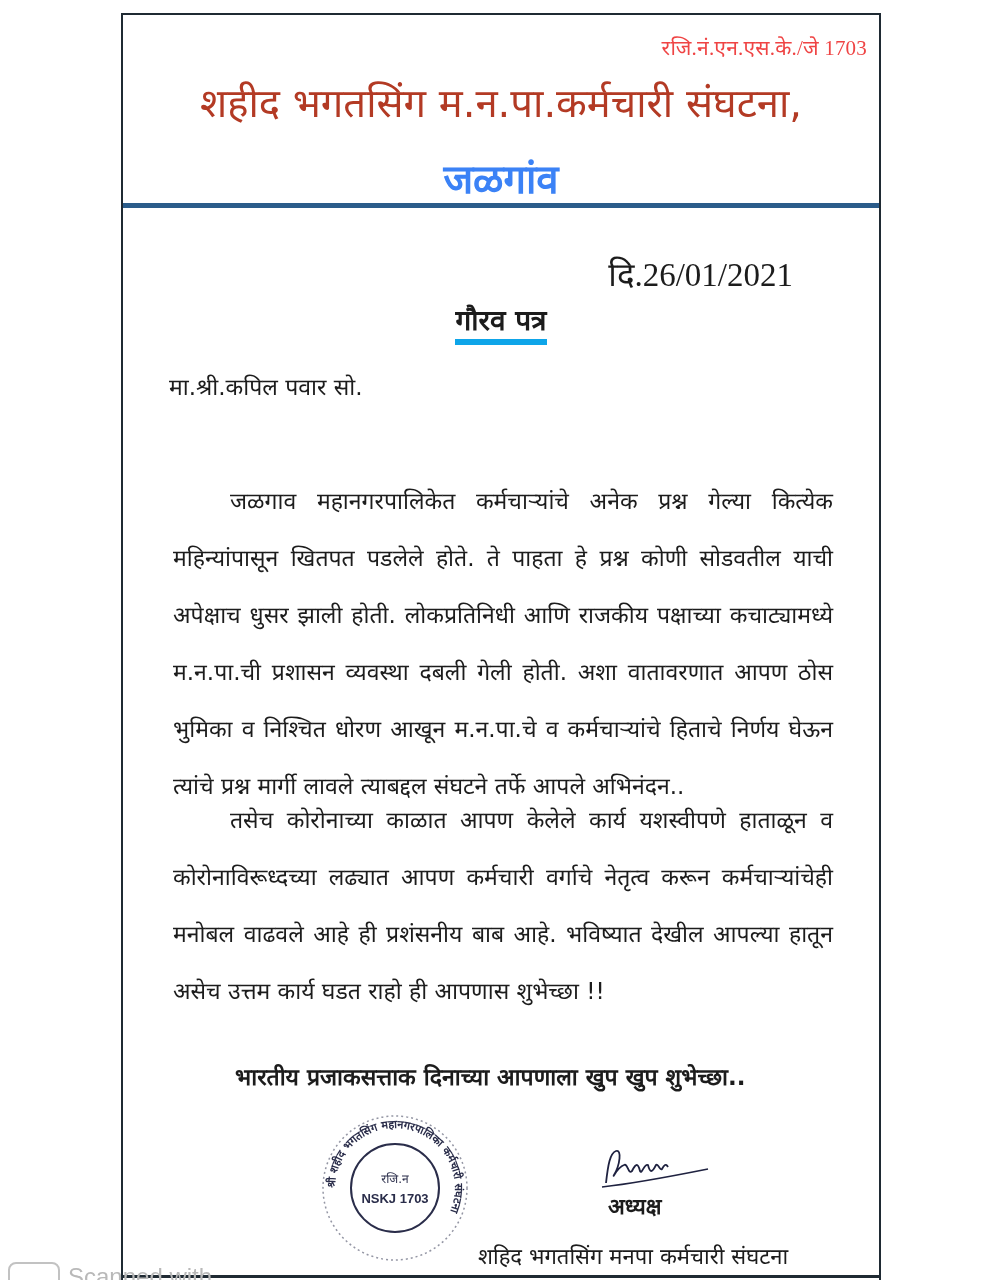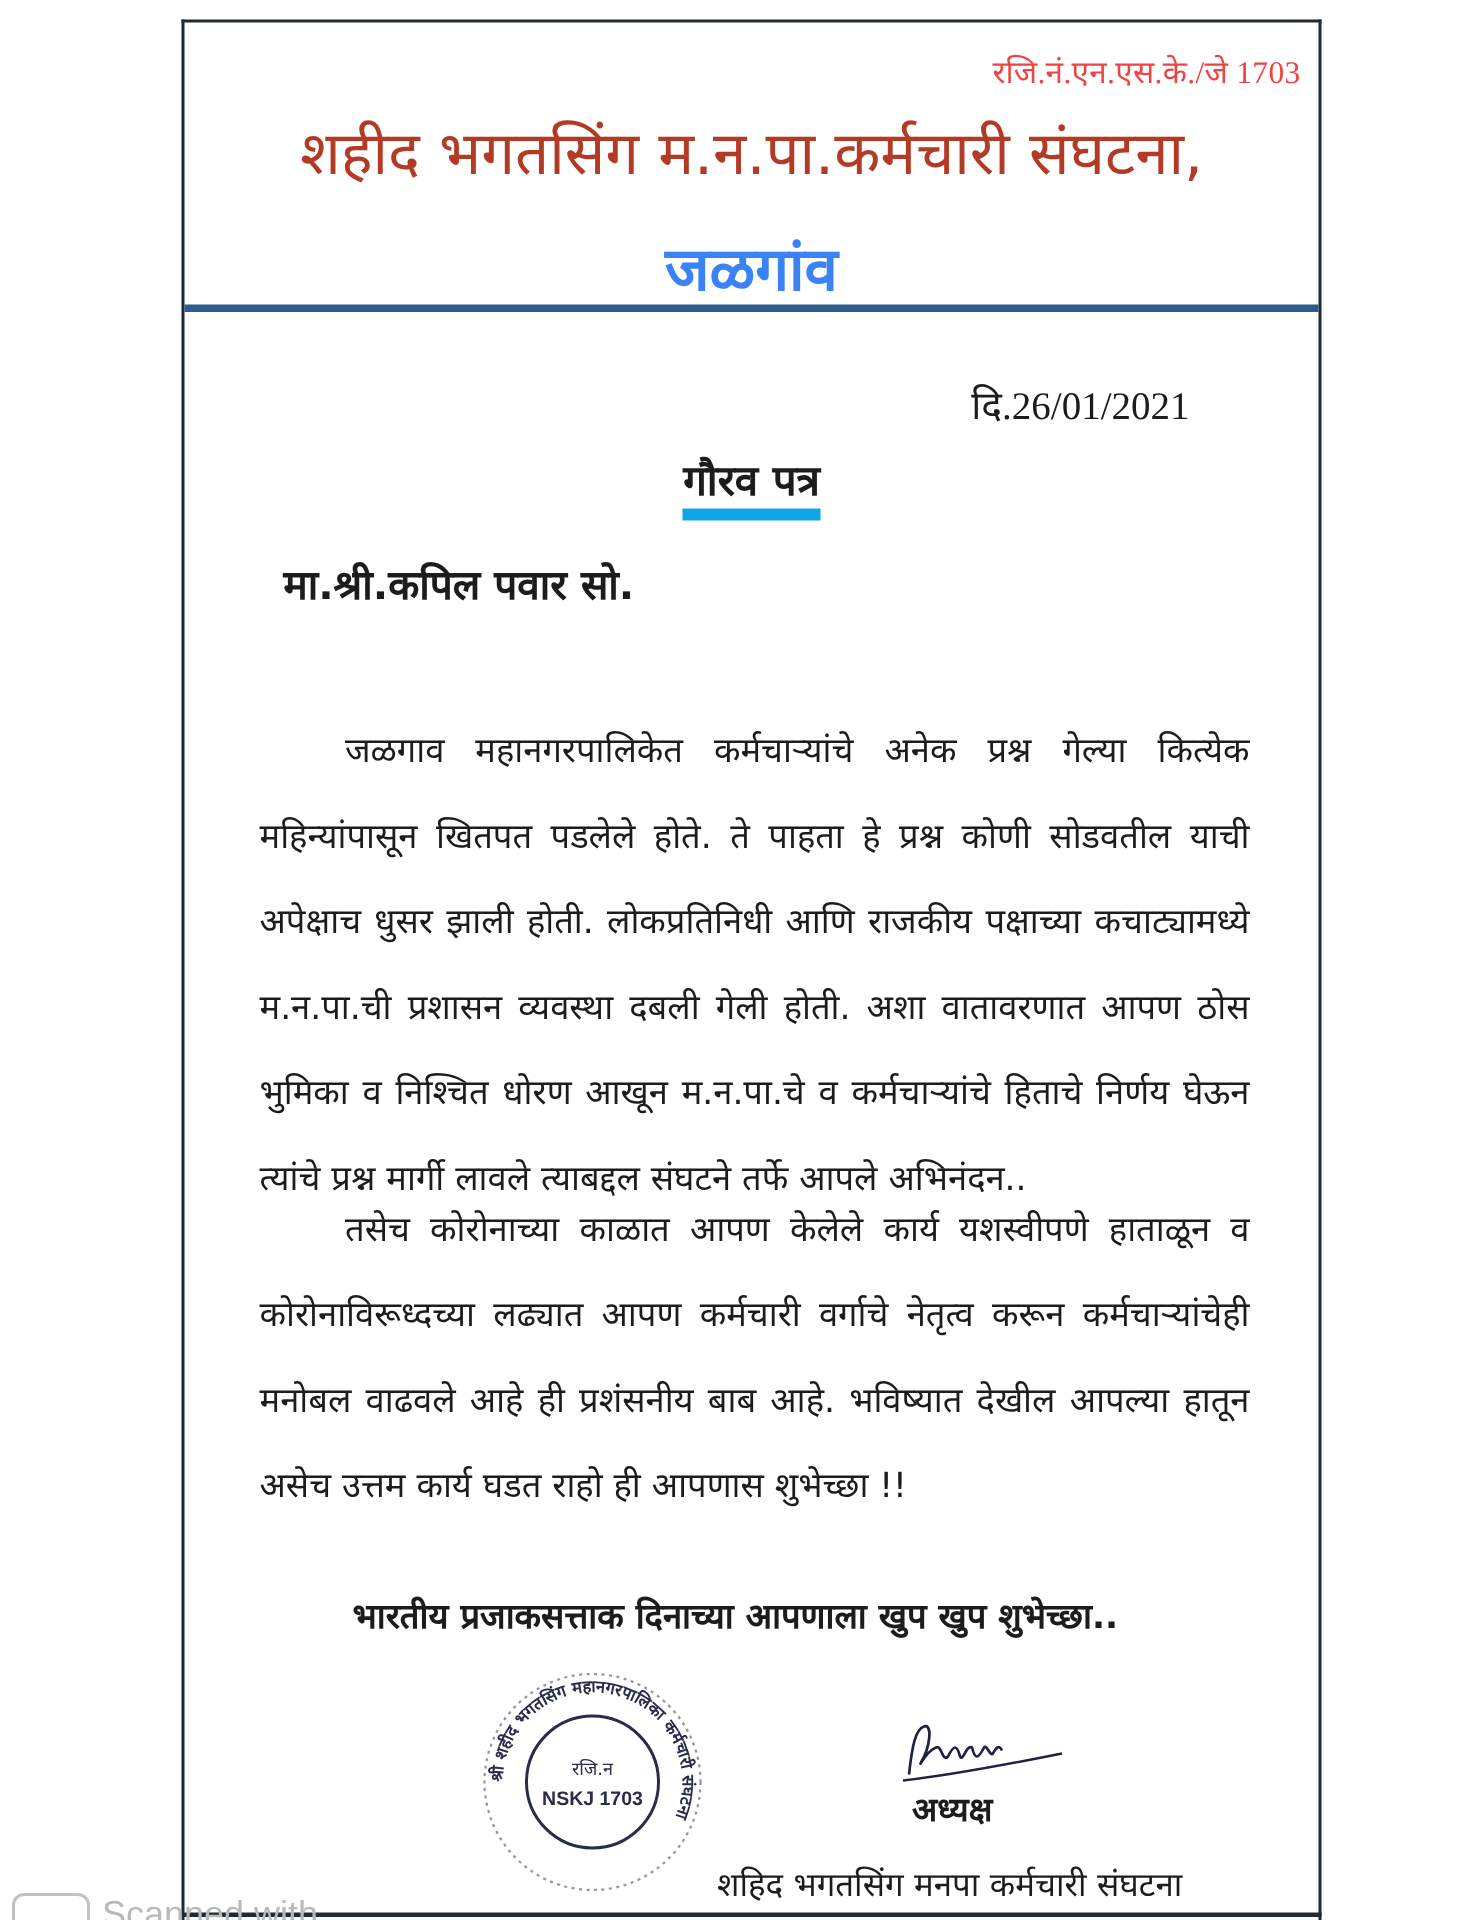--- a/index.html
+++ b/index.html
@@ -63,42 +63,42 @@
       right: 0;
       top: 188px;
       height: 5px;
       background: #2b5c8a;
     }
     .date {
       position: absolute;
       right: 86px;
       top: 236px;
       font-family: "Liberation Serif", "DejaVu Serif", serif;
-      font-size: 26px;
+      font-size: 33px;
       color: #1c1c1c;
     }
     .letter-title {
       position: absolute;
       left: 0;
       right: 0;
       top: 285px;
       text-align: center;
       font-size: 28px;
       font-weight: bold;
     }
     .letter-title span {
-      border-bottom: 8px solid #0ea5e9;
+      border-bottom: 6px solid #0ea5e9;
       padding-bottom: 2px;
     }
     .recipient-name {
       position: absolute;
-      left: 66px;
+      left: 46px;
       top: 355px;
-      font-size: 27px;
-      font-weight: bold;
+      font-size: 23px;
+      font-weight: normal;
     }
     .recipient-designation {
       position: absolute;
       left: 50px;
       top: 412px;
       font-size: 23px;
     }
     .body-text {
       position: absolute;
       left: 50px;

